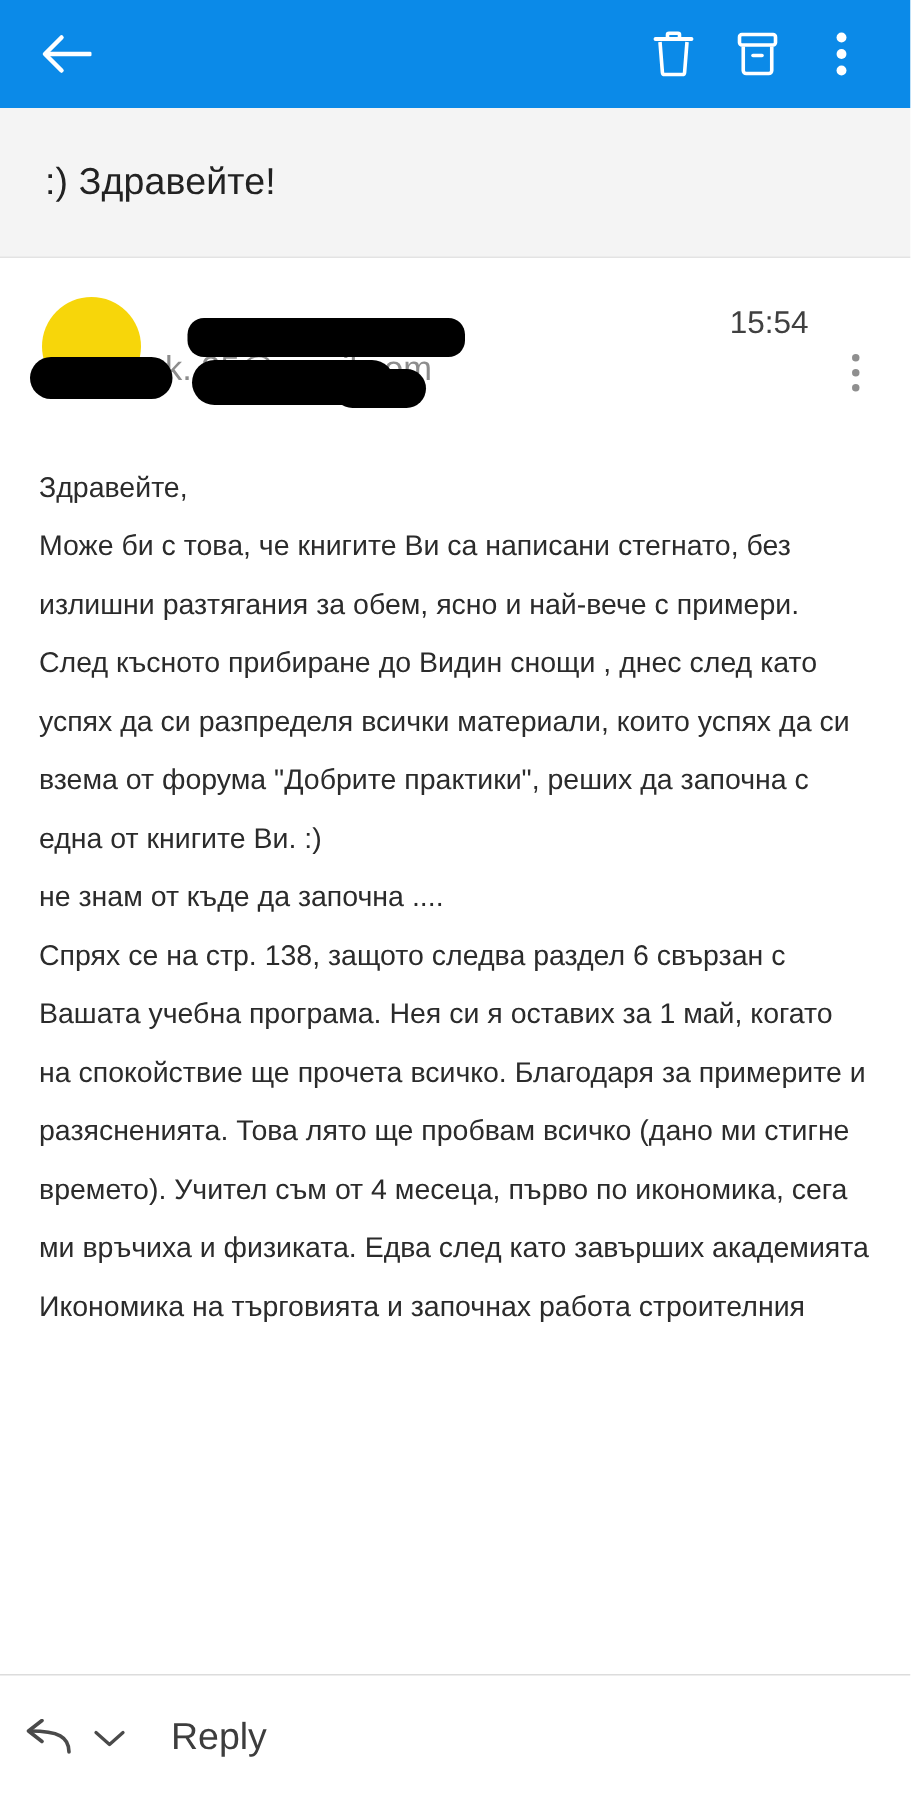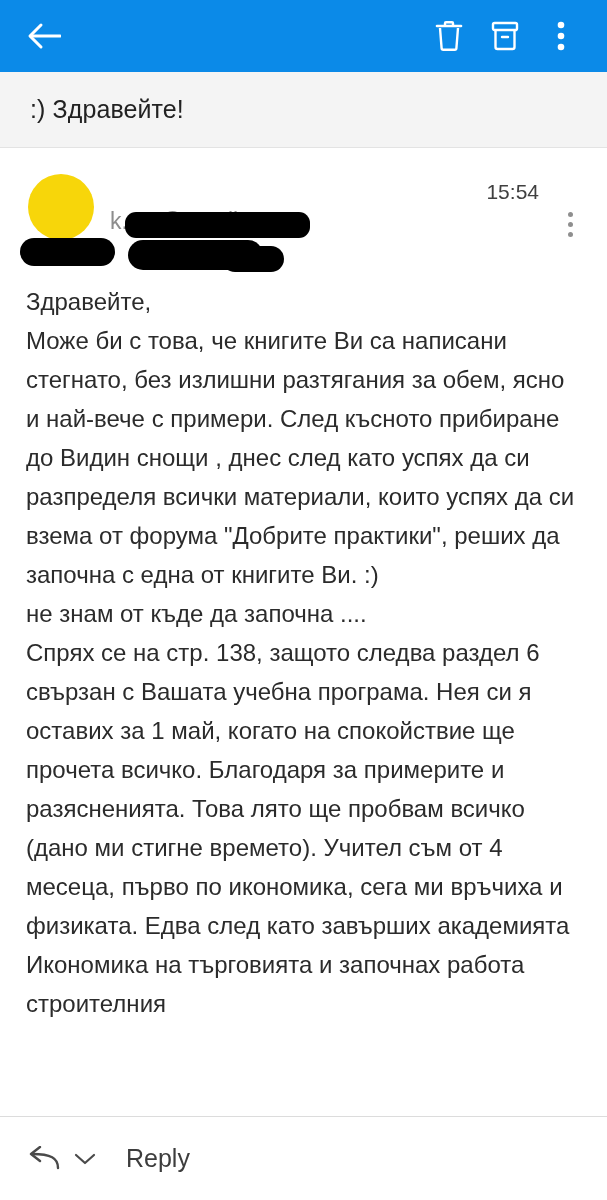--- a/index.html
+++ b/index.html
@@ -39,21 +39,21 @@
     height: 56px;
     display: flex;
     align-items: center;
     justify-content: center;
     cursor: pointer;
   }
   .appbar svg { display: block; }
 
   
   .subject-bar {
-    height: 76px;
+    height: 100px;
     background: #f4f4f4;
     border-bottom: 1px solid #e3e3e3;
     display: flex;
     align-items: center;
     padding: 0 30px;
   }
   .subject-text {
     font-size: 25px;
     color: #222222;
     letter-spacing: .1px;
@@ -135,39 +135,39 @@
   .r4 { left: 222px; top: 246px; width: 62px;  height: 26px; border-radius: 13px; }
 
   
   .mail-body {
     padding: 16px 26px 0 26px;
     height: 812px;
     overflow: hidden;
   }
   .mail-body p {
     margin: 0;
-    font-size: 24px;
+    font-size: 19px;
     line-height: 39px;
     color: #2b2b2b;
     letter-spacing: 0;
   }
   .mail-body p + p { margin-top: 0; }
 
   
   .reply-bar {
     position: absolute;
     left: 0;
     right: 0;
     bottom: 0;
     height: 84px;
     background: #ffffff;
     border-top: 1px solid #dcdcdc;
     display: flex;
     align-items: center;
-    padding-left: 26px;
+    padding-left: 14px;
     gap: 12px;
   }
   .reply-icon { display: flex; align-items: center; cursor: pointer; }
   .reply-caret { display: flex; align-items: center; cursor: pointer; margin-left: 2px; }
   .reply-label {
     font-size: 25px;
     color: #3d3d3d;
     margin-left: 18px;
     cursor: pointer;
   }

